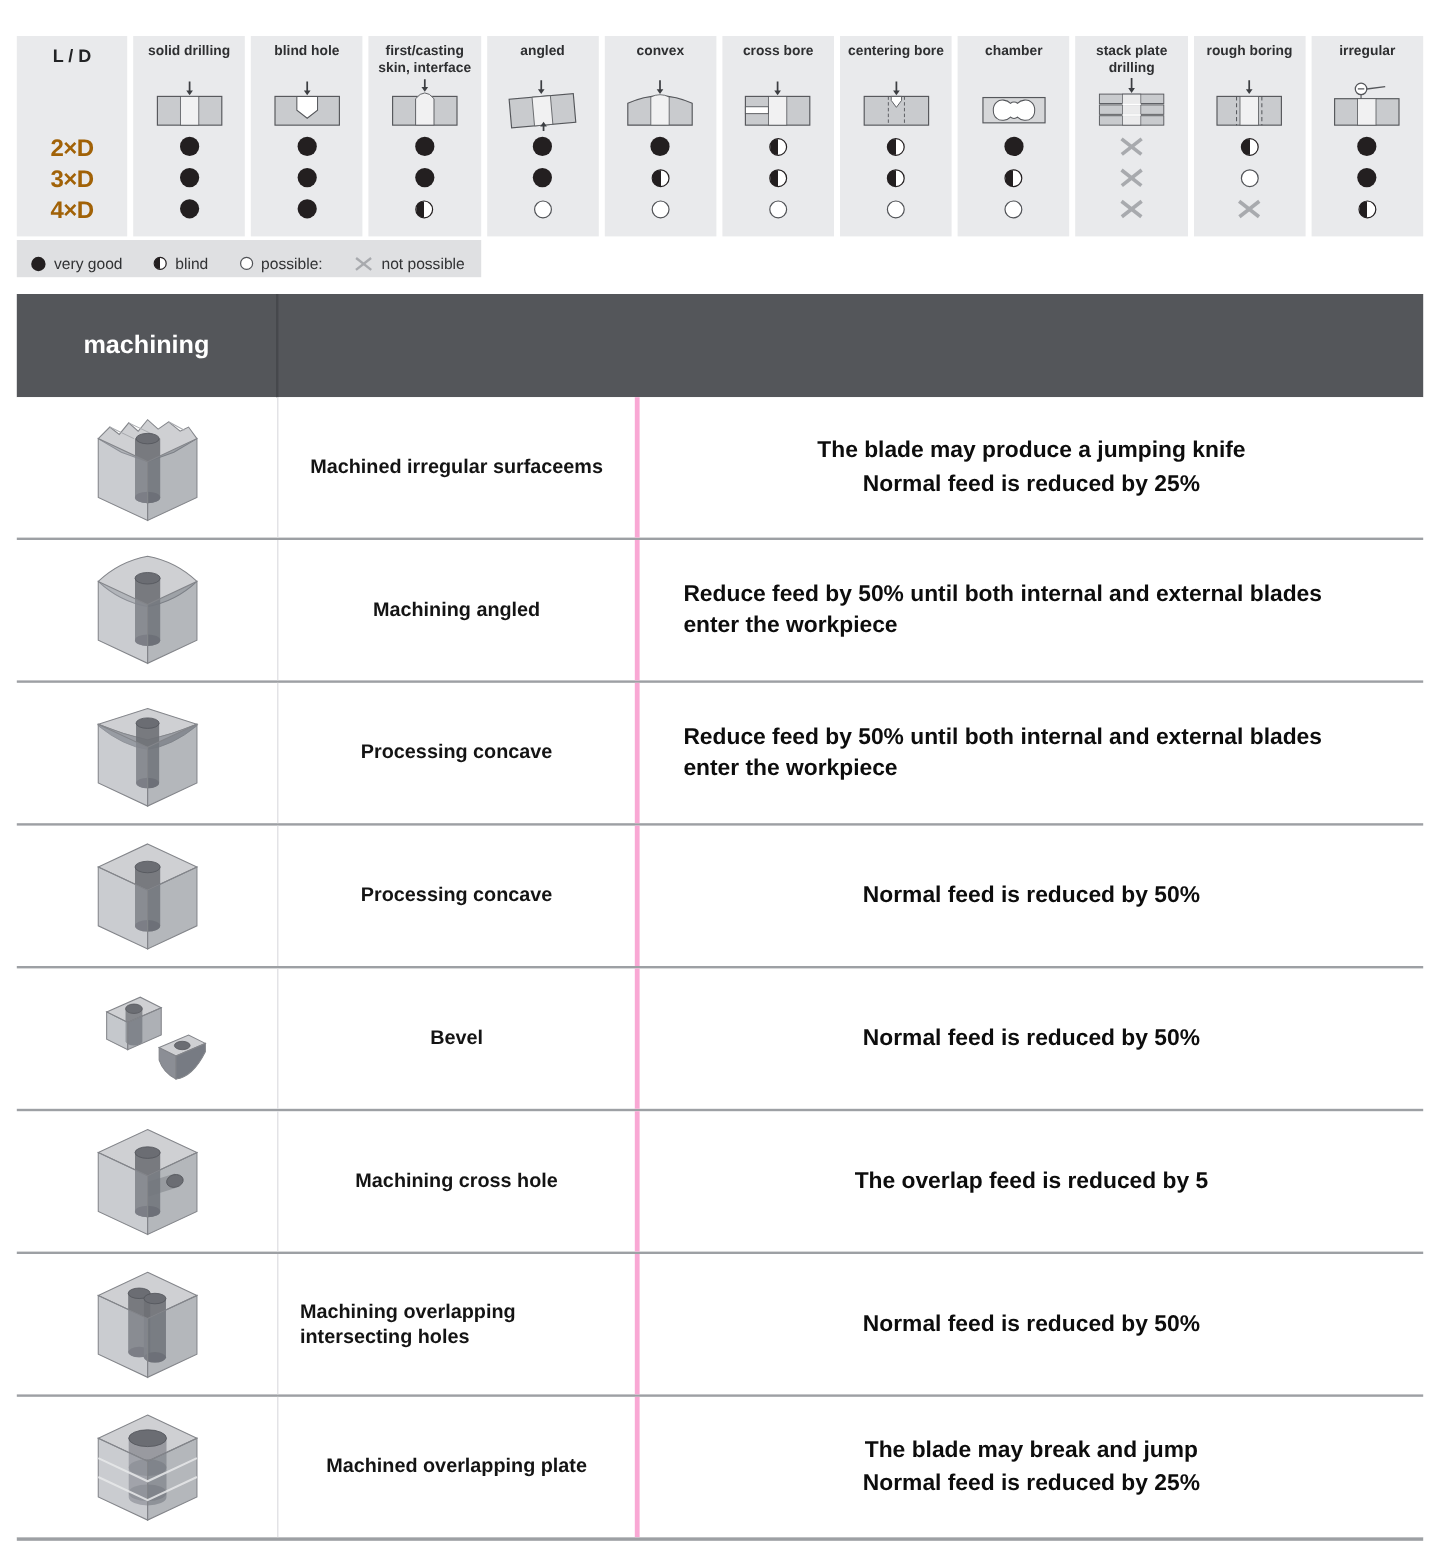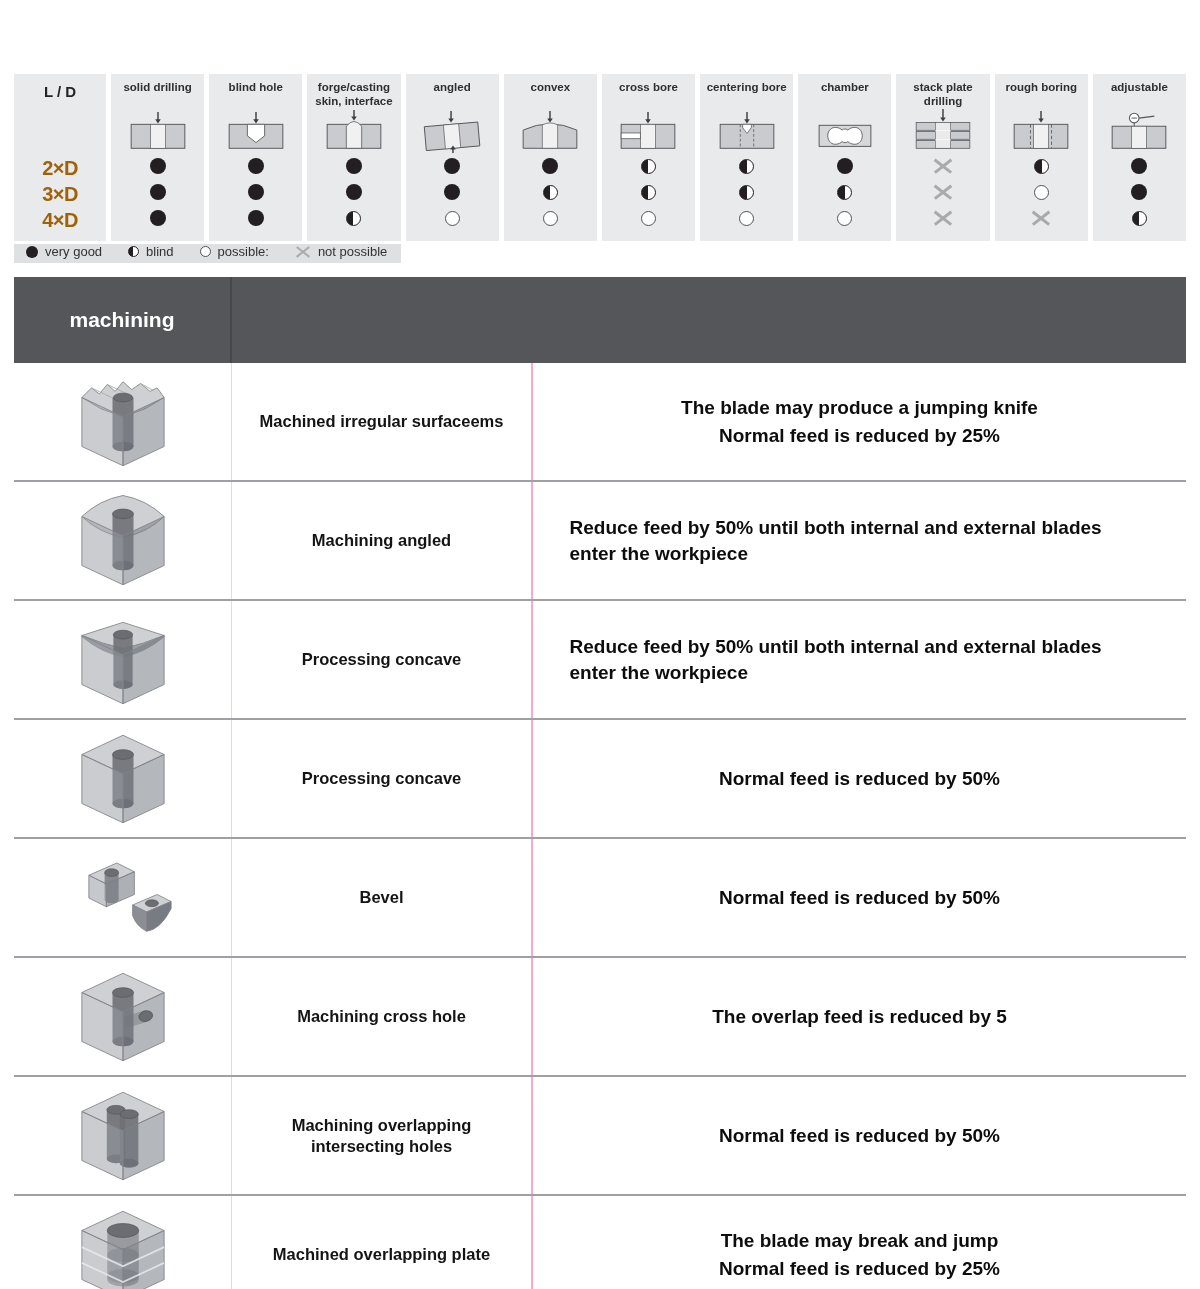--- a/index.html
+++ b/index.html
@@ -2,21 +2,21 @@
 <html><head>
 <meta charset="utf-8">
 <style>
   html,body{margin:0;padding:0;background:#ffffff;}
   body{width:1200px;font-family:"Liberation Sans",sans-serif;color:#1a1a1a;}
   .page{box-sizing:border-box;width:1200px;padding:30px 14px 26px 14px;}
 
   
   .cap-table{display:grid;grid-template-columns:92px repeat(11,1fr);gap:5px;}
   .cap-col{background:#e9eaec;display:flex;flex-direction:column;align-items:center;
-           padding:7px 2px 8px 2px;box-sizing:border-box;margin-top:44px;}
+           padding:7px 2px 8px 2px;box-sizing:border-box;}
   .cap-label{font-size:11.5px;font-weight:700;color:#2e2f31;text-align:center;line-height:1.18;
              height:30px;display:flex;align-items:flex-start;justify-content:center;}
   .ld-label{font-size:15px;font-weight:700;color:#232426;padding-top:2px;}
   .cap-icon{height:42px;display:flex;align-items:center;justify-content:center;}
   .ratings{display:flex;flex-direction:column;}
   .rating-cell{height:26px;display:flex;align-items:center;justify-content:center;}
   .depth-label{height:26px;display:flex;align-items:center;justify-content:center;
                color:#a16207;font-weight:700;font-size:20px;letter-spacing:-0.5px;}
 
   .sym{display:inline-block;box-sizing:border-box;}
@@ -24,39 +24,39 @@
   .sym.half{width:15px;height:15px;border-radius:50%;border:1.6px solid #231f20;
             background:linear-gradient(90deg,#231f20 0 50%,#ffffff 50% 100%);}
   .sym.empty{width:15px;height:15px;border-radius:50%;border:1.6px solid #515357;background:#fff;}
   .sym.cross{position:relative;width:21px;height:16px;}
   .sym.cross::before,.sym.cross::after{content:"";position:absolute;left:50%;top:50%;
         width:21px;height:2.6px;background:#a8aaae;transform:translate(-50%,-50%) rotate(38deg);}
   .sym.cross::after{transform:translate(-50%,-50%) rotate(-38deg);}
 
   
   .legend{display:inline-flex;align-items:center;gap:26px;background:#dfe0e2;
-          padding:0 14px 4px 12px;margin-top:3px;}
+          padding:12px 14px 4px 12px;margin-top:3px;}
   .legend-item{display:flex;align-items:center;gap:7px;font-size:13px;color:#313234;}
   .legend .sym.full{width:12px;height:12px;}
   .legend .sym.half,.legend .sym.empty{width:11px;height:11px;border-width:1.3px;}
   .legend .sym.cross{width:16px;height:12px;}
   .legend .sym.cross::before,.legend .sym.cross::after{width:16px;height:2.2px;}
 
   
   .mach-table{margin-top:14px;border-bottom:3px solid #9da0a4;}
   .mach-header{display:grid;grid-template-columns:218px 504px 1fr;background:#54565a;height:86px;}
   .mh-cell{color:#ffffff;font-size:21px;font-weight:700;display:flex;align-items:center;
            justify-content:center;height:100%;}
   .mh-machining{border-right:2px solid #46484c;}
   .mach-row{display:grid;grid-template-columns:218px 301px 1fr;min-height:117px;background:#ffffff;}
   .mach-row + .mach-row{border-top:2px solid #9da0a4;}
   .mr-img{display:flex;align-items:center;justify-content:center;border-right:1px solid #dcdde0;
           padding:4px 0;}
-  .mr-item{display:flex;align-items:center;justify-content:center;text-align:center;
-           font-weight:700;font-size:16.5px;color:#141414;border-right:2px solid #f9a8d4;
+  .mr-item{display:flex;align-items:center;justify-content:center;
+           font-weight:700;font-size:16.5px;color:#141414;border-right:4px solid #f9a8d4;
            padding:8px 18px;line-height:1.25;}
   .mr-notes{display:flex;flex-direction:column;align-items:center;justify-content:center;
             gap:2px;padding:12px 30px;text-align:center;}
   .note{font-weight:700;font-size:19px;color:#0d0d0d;line-height:1.35;display:inline-block;
         text-align:left;max-width:580px;}
 </style>
 </head>
 <body>
 
 <div class="page">
@@ -112,21 +112,21 @@
             <div class="rating-cell">
               <span class="sym full"></span>
             </div>
             <div class="rating-cell">
               <span class="sym full"></span>
             </div>
           </div>
   </div>
 
   <div class="cap-col">
-    <div class="cap-label">forge/casting skin, interface</div>
+    <div class="cap-label">first/casting skin, interface</div>
     <div class="cap-icon">
             <svg viewBox="0 0 72 48" width="72" height="46" aria-hidden="true">
               <line x1="36" y1="1" x2="36" y2="9" stroke="#3c3e42" stroke-width="1.5"></line>
               <path d="M 33.1 7.8 L 38.9 7.8 L 36 12 Z" fill="#3c3e42"></path>
               <rect x="8" y="16" width="56" height="25" fill="#c9cbce" stroke="#55575b" stroke-width="1"></rect>
               <path d="M28,41 L28,18 Q36,8 44,18 L44,41 Z" fill="#f1f1f2" stroke="#55575b" stroke-width="0.8"></path>
             </svg>
           </div>
     <div class="ratings">
             <div class="rating-cell">
@@ -307,21 +307,21 @@
             <div class="rating-cell">
               <span class="sym empty"></span>
             </div>
             <div class="rating-cell">
               <span class="sym cross"></span>
             </div>
           </div>
   </div>
 
   <div class="cap-col">
-    <div class="cap-label">adjustable</div>
+    <div class="cap-label">irregular</div>
     <div class="cap-icon">
             <svg viewBox="0 0 72 48" width="72" height="46" aria-hidden="true">
               <rect x="8" y="18" width="56" height="23" fill="#c9cbce" stroke="#55575b" stroke-width="1"></rect>
               <rect x="28" y="18" width="16" height="23" fill="#f1f1f2" stroke="#55575b" stroke-width="0.7"></rect>
               <circle cx="31" cy="9.5" r="5" fill="#fff" stroke="#55575b" stroke-width="1.1"></circle>
               <line x1="28.2" y1="9.5" x2="33.8" y2="9.5" stroke="#55575b" stroke-width="1"></line>
               <line x1="36" y1="9.5" x2="52" y2="7.5" stroke="#55575b" stroke-width="1.3"></line>
               <line x1="31" y1="14.5" x2="31" y2="18" stroke="#55575b" stroke-width="1"></line>
             </svg>
           </div>

